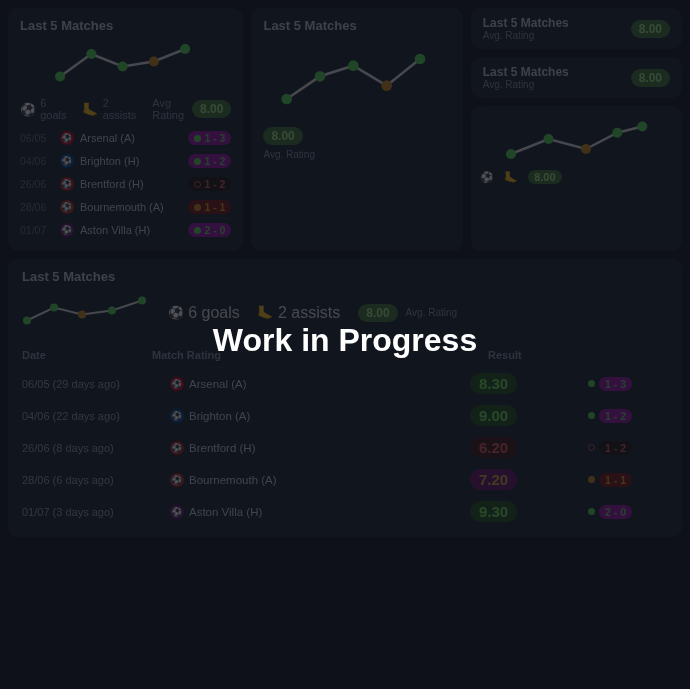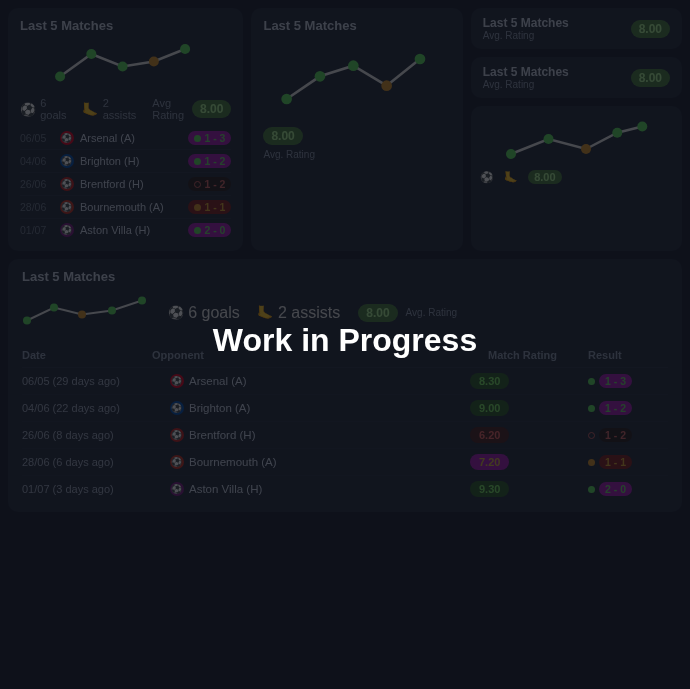--- a/index.html
+++ b/index.html
@@ -202,26 +202,26 @@
     .bottom-match-row:last-child { border-bottom: none; }
 
     .date-col { color: #9aa3b5; font-size: 11px; }
     .opponent-col { display: flex; align-items: center; gap: 5px; color: #c8d0e0; }
     .rating-col { display: flex; align-items: center; }
     .result-col { display: flex; align-items: center; gap: 4px; }
 
     .rating-badge-colored {
       border-radius: 12px;
       padding: 2px 9px;
-      font-size: 11px;
+      font-size: 15px;
       font-weight: 700;
     }
 
     .rating-high { background: #2e5a28; color: #78e060; }
-    .rating-med { background: #a21caf; color: #d4b040; }
+    .rating-med { background: #701a75; color: #d4b040; }
     .rating-low { background: #4a2020; color: #e06060; }
 
     
     .overlay {
       position: absolute;
       top: 0; left: 0; right: 0; bottom: 0;
       background: rgba(10,12,20,0.72);
       display: flex;
       align-items: center;
       justify-content: center;
@@ -394,21 +394,20 @@
       </div>
       <div class="stat-item">
         <span class="rating-badge">8.00</span>
         <span style="font-size:10px;color:#8a95a8;margin-left:4px;">Avg. Rating</span>
       </div>
     </div>
   </div>
 
   <div class="col-headers">
     <span>Date</span>
-    <span>Opponent</span>
     <span>Match Rating</span>
     <span>Result</span>
   </div>
 
   <div class="bottom-match-row">
     <span class="date-col">06/05 (29 days ago)</span>
     <span class="opponent-col">
       <span class="team-icon" style="background:#e00020;">⚽</span>
       Arsenal (A)
     </span>

